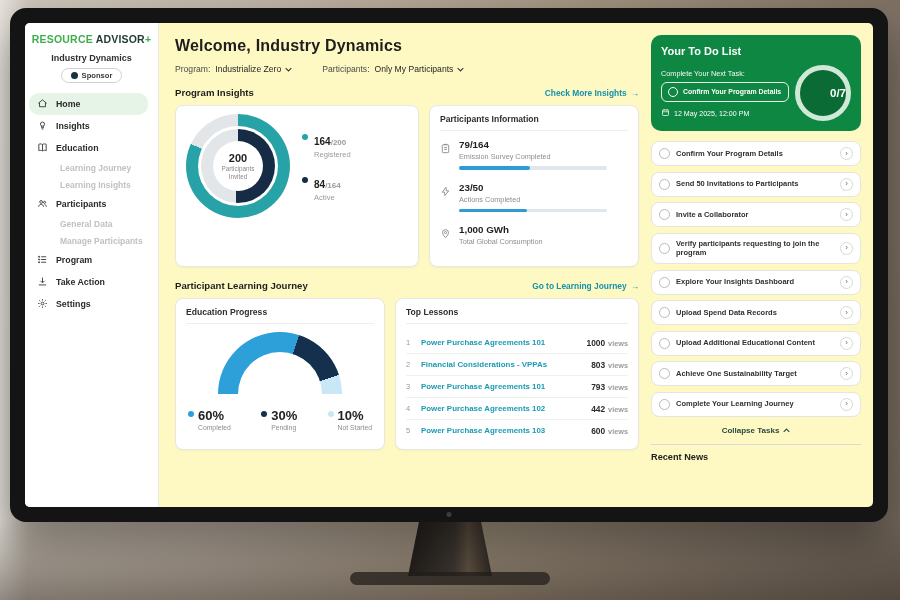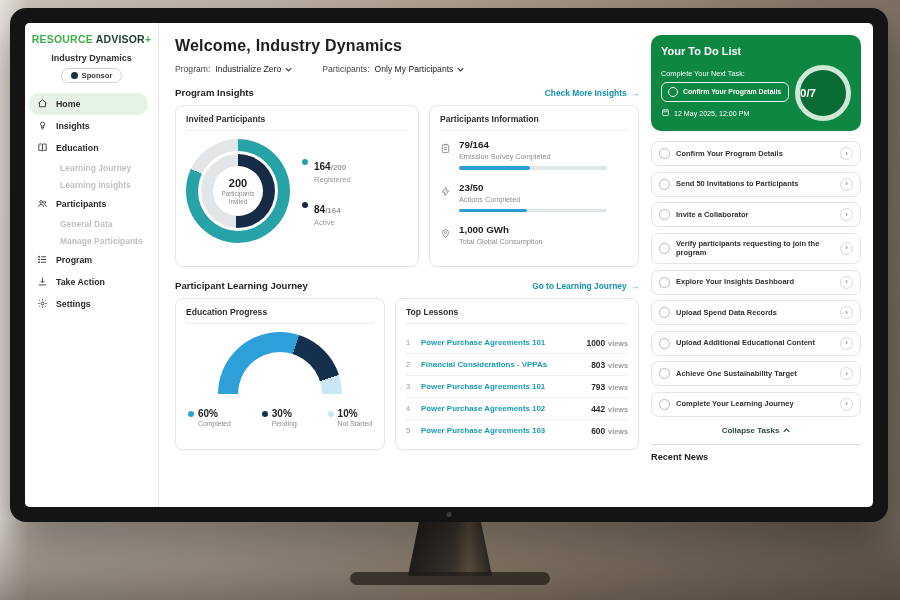--- a/index.html
+++ b/index.html
@@ -15,21 +15,21 @@
     background:linear-gradient(90deg,#201d1a,#3a342e 55%,#5a4d3f 72%,#2a2622);
     clip-path:polygon(14% 0,86% 0,100% 100%,0 100%);}
   .stand-base{position:absolute;left:350px;top:572px;width:200px;height:13px;z-index:1;
     background:#241f1b;border-radius:7px;opacity:.75;}
 
   .monitor{position:absolute;left:10px;top:8px;width:878px;height:514px;z-index:2;
     background:#141414;border-radius:16px;padding:15px;box-sizing:border-box;
     box-shadow:0 22px 45px rgba(0,0,0,.4);}
   .power-led{position:absolute;left:50%;bottom:5px;width:5px;height:5px;border-radius:50%;
     background:#3c3c3c;transform:translateX(-50%);}
-  .screen{width:100%;height:100%;border-radius:5px;overflow:hidden;display:flex;background:#ffffff;}
+  .screen{width:100%;height:100%;border-radius:5px;overflow:hidden;display:flex;background:#fef9c3;}
 
   
   .sidebar{width:134px;flex:none;background:#fff;border-right:1px solid #e8e8e5;
     padding-top:10px;box-sizing:border-box;display:flex;flex-direction:column;}
   .logo{text-align:center;font-size:10.5px;font-weight:800;letter-spacing:.2px;}
   .logo .lg-r{color:#3fae4c;} .logo .lg-a{color:#1f3a34;} .logo .lg-p{color:#3fae4c;}
   .org-name{text-align:center;font-size:9px;font-weight:700;color:#2f2f2f;margin-top:8px;}
   .sponsor{align-self:center;display:inline-flex;align-items:center;gap:4px;
     border:1px solid #cdd3d0;border-radius:10px;padding:2px 9px;margin-top:5px;
     font-size:7.6px;font-weight:600;color:#3c3c3c;cursor:pointer;}
@@ -85,21 +85,21 @@
 
   .card-edu{width:210px;}
   .gauge-wrap{position:relative;width:124px;height:64px;margin:8px auto 0;overflow:hidden;}
   .gauge{position:absolute;left:0;top:0;width:124px;height:124px;border-radius:50%;}
   .gauge-hole{position:absolute;left:20px;top:20px;width:84px;height:84px;border-radius:50%;background:#fff;}
   .gauge-center{position:absolute;left:0;right:0;top:27px;text-align:center;}
   .gauge-value{font-size:12.5px;font-weight:800;color:#1f1f1f;}
   .gauge-label{font-size:6.8px;color:#8a8a8a;margin-top:1px;}
   .edu-legend{display:flex;justify-content:space-between;margin-top:12px;padding:0 2px;}
   .edu-leg-item{display:flex;gap:4px;align-items:flex-start;}
-  .edu-pct{font-size:10px;font-weight:800;color:#222;}
+  .edu-pct{font-size:13px;font-weight:800;color:#222;}
   .edu-lab{font-size:6.8px;color:#8e8e8e;margin-top:1px;}
 
   .card-lessons{flex:1;}
   .lesson{display:flex;align-items:center;gap:7px;padding:5.5px 0;border-bottom:1px solid #f0f0ee;}
   .lesson:last-child{border-bottom:none;}
   .lesson-rank{font-size:7.5px;color:#9a9a9a;width:8px;flex:none;}
   .lesson-title{flex:1;font-size:7.9px;font-weight:700;color:#1b9ab3;cursor:pointer;}
   .lesson-views{font-size:8.4px;font-weight:800;color:#2b2b2b;white-space:nowrap;}
   .lesson-views .word{font-size:7.3px;color:#9a9a9a;font-weight:600;margin-left:3px;}
 
@@ -109,21 +109,21 @@
   .todo-title{font-size:11px;font-weight:800;}
   .todo-sub{font-size:7.3px;margin-top:12px;opacity:.95;}
   .todo-next{margin-top:4px;border:1px solid rgba(255,255,255,.9);border-radius:6px;
     padding:4px 6px;display:flex;align-items:center;gap:5px;width:128px;box-sizing:border-box;cursor:pointer;}
   .todo-next-check{width:8px;height:8px;border:1.3px solid #fff;border-radius:50%;flex:none;}
   .todo-next-label{font-size:6.9px;font-weight:700;line-height:1.25;}
   .todo-due{margin-top:6px;font-size:7.1px;display:flex;align-items:center;gap:4px;}
   .todo-due svg{width:9px;height:9px;}
   .ring{position:absolute;right:10px;top:30px;width:56px;height:56px;border-radius:50%;
     background:#0a6b34;border:5px solid #cfe9d6;box-sizing:border-box;
-    display:flex;align-items:center;justify-content:flex-start;}
+    display:flex;align-items:center;justify-content:flex-end;}
   .ring-text{font-size:11.5px;font-weight:800;color:#fff;}
 
   .tasks{margin-top:10px;}
   .task{background:#fff;border:1px solid #e4e4e0;border-radius:8px;padding:5px 7px;
     display:flex;align-items:center;gap:6px;margin-bottom:5.5px;cursor:pointer;}
   .task-check{width:9px;height:9px;border:1.4px solid #b5beb8;border-radius:50%;flex:none;}
   .task-label{flex:1;font-size:7.5px;font-weight:700;color:#303030;line-height:1.3;}
   .task-chev{width:11px;height:11px;border:1px solid #d8d8d4;border-radius:50%;font-size:8px;
     color:#6f6f6f;display:flex;align-items:center;justify-content:center;flex:none;line-height:1;}
   .collapse{text-align:center;font-size:8px;font-weight:700;color:#2c4a42;margin:4px 0 9px;cursor:pointer;
@@ -241,21 +241,20 @@
       <div class="section-row">
         <span class="section-title">Program Insights</span>
         <span class="section-link">
           <span>Check More Insights</span>
           <span>→</span>
         </span>
       </div>
 
       <div class="cards">
         <div class="card card-invited">
-          <div class="card-title">Invited Participants</div>
           <div class="invited-body">
             <div class="donut">
               <div class="ring1" style="background: conic-gradient(rgb(39, 162, 166) 0%, rgb(39, 162, 166) 82%, rgb(227, 230, 233) 82%, rgb(227, 230, 233) 100%);"></div>
               <div class="gap1"></div>
               <div class="ring2" style="background: conic-gradient(rgb(21, 43, 70) 0%, rgb(21, 43, 70) 51%, rgb(227, 230, 233) 51%, rgb(227, 230, 233) 100%);"></div>
               <div class="hole">
                 <div class="hole-value">200</div>
                 <div class="hole-label">Participants Invited</div>
               </div>
             </div>

